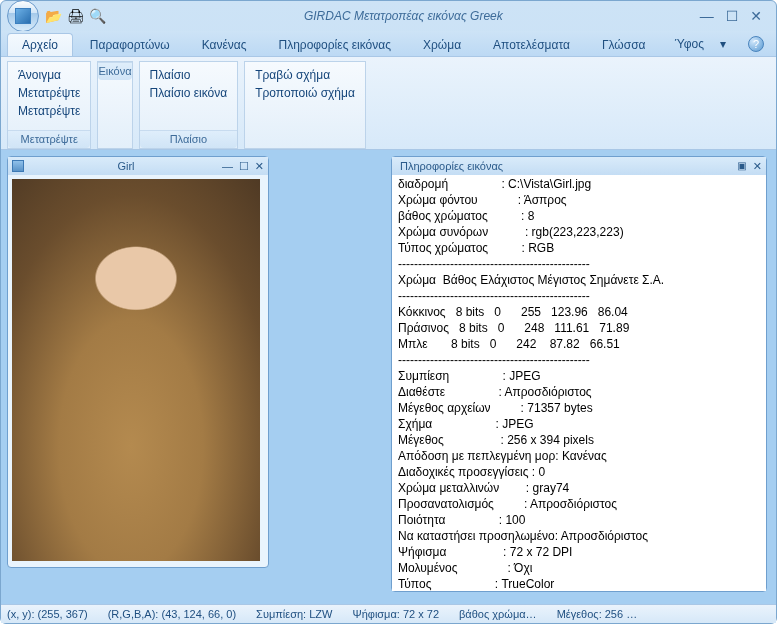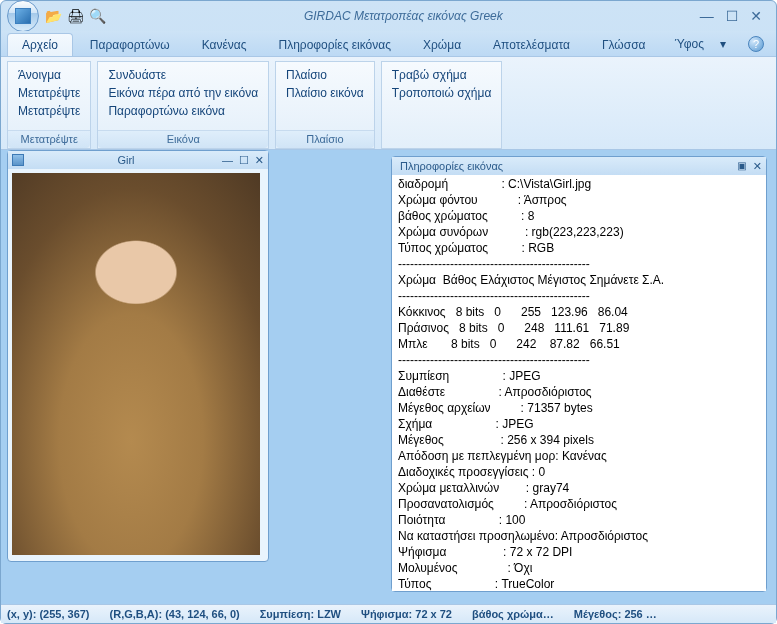--- a/index.html
+++ b/index.html
@@ -30,21 +30,21 @@
   .child-ctl{display:flex;gap:6px;font-size:11px;color:#2a5a8a;}
   .img-body{padding:4px;}
   .portrait { width:248px; height:382px; background:
     radial-gradient(ellipse 180px 140px at 50% 26%, #e9c8a8 0%, #e9c8a8 22%, transparent 23%),
     radial-gradient(ellipse 240px 420px at 48% 70%, #b48a4f 0%, #a37b45 30%, #6a4d2d 60%, #3c2c1e 100%),
     linear-gradient(#a8a8a0,#8a897f);
   }
   .portrait::after{content:"";display:block;position:relative;top:78px;left:85px;width:80px;height:30px;border-radius:0 0 40px 40px;}
   .info-body { font-family:"Courier New",monospace; font-size:12px; color:#000; background:#fff; padding:2px 6px; line-height:15px; white-space:pre; overflow:hidden; height:calc(100% - 18px);}
   .dashline{letter-spacing:0;}
-  .statusbar{height:19px;background:linear-gradient(#eaf3fc,#d6e8f8);border-top:1px solid #a9c7e6;display:flex;align-items:center;font-size:11px;color:#1f4f80;padding:0 6px;gap:20px;font-weight:bold;}
+  .statusbar{height:19px;background:linear-gradient(#eaf3fc,#d6e8f8);border-top:1px solid #a9c7e6;display:flex;align-items:center;font-size:11px;color:#1f4f80;padding:0 6px;gap:20px;}
   .statusbar span{white-space:nowrap;}
   .pin{font-size:10px;}
   .help-dot{width:16px;height:16px;border-radius:50%;background:radial-gradient(circle at 30% 30%,#cfe6fb,#5a9ad2);color:#fff;font-size:11px;display:flex;align-items:center;justify-content:center;margin-left:6px;border:1px solid #4a84bd;}
 </style>
 </head>
 <body>
 
 <div class="window">
 
   <div class="titlebar">
@@ -82,45 +82,40 @@
   <div class="ribbon">
     <div class="group">
       <div class="group-body">
         <a>Άνοιγμα</a>
         <a>Μετατρέψτε</a>
         <a>Μετατρέψτε</a>
       </div>
       <div class="group-label">Μετατρέψτε</div>
     </div>
     <div class="group">
-      <div class="group-body">
-        <a>Συνδυάστε</a>
-        <a>Εικόνα πέρα από την εικόνα</a>
-        <a>Παραφορτώνω εικόνα</a>
-      </div>
       <div class="group-label">Εικόνα</div>
     </div>
     <div class="group">
       <div class="group-body">
         <a>Πλαίσιο</a>
         <a>Πλαίσιο εικόνα</a>
       </div>
       <div class="group-label">Πλαίσιο</div>
     </div>
     <div class="group">
       <div class="group-body">
         <a>Τραβώ σχήμα</a>
         <a>Τροποποιώ σχήμα</a>
       </div>
     </div>
   </div>
 
   <div class="workspace">
 
-    <div class="child-window" style="left:6px;top:0;width:262px;height:412px;">
+    <div class="child-window" style="left:6px;top:6px;width:262px;height:412px;">
       <div class="child-title">
         <span class="ico"></span>
         <span class="t">Girl</span>
         <span class="child-ctl">
           <span>—</span>
           <span>☐</span>
           <span>✕</span>
         </span>
       </div>
       <div class="img-body">

